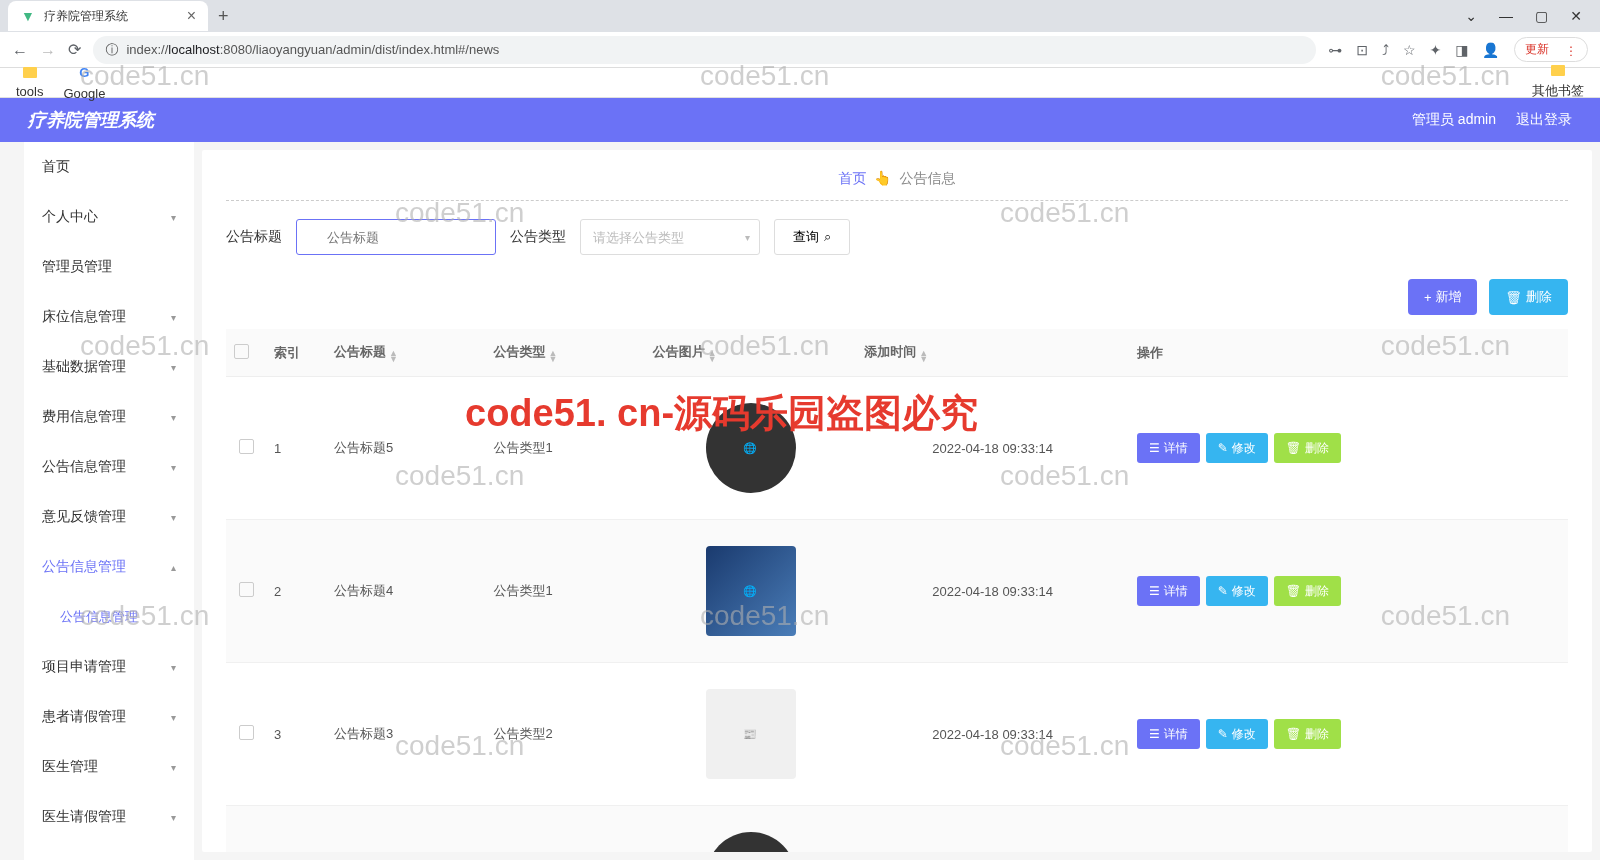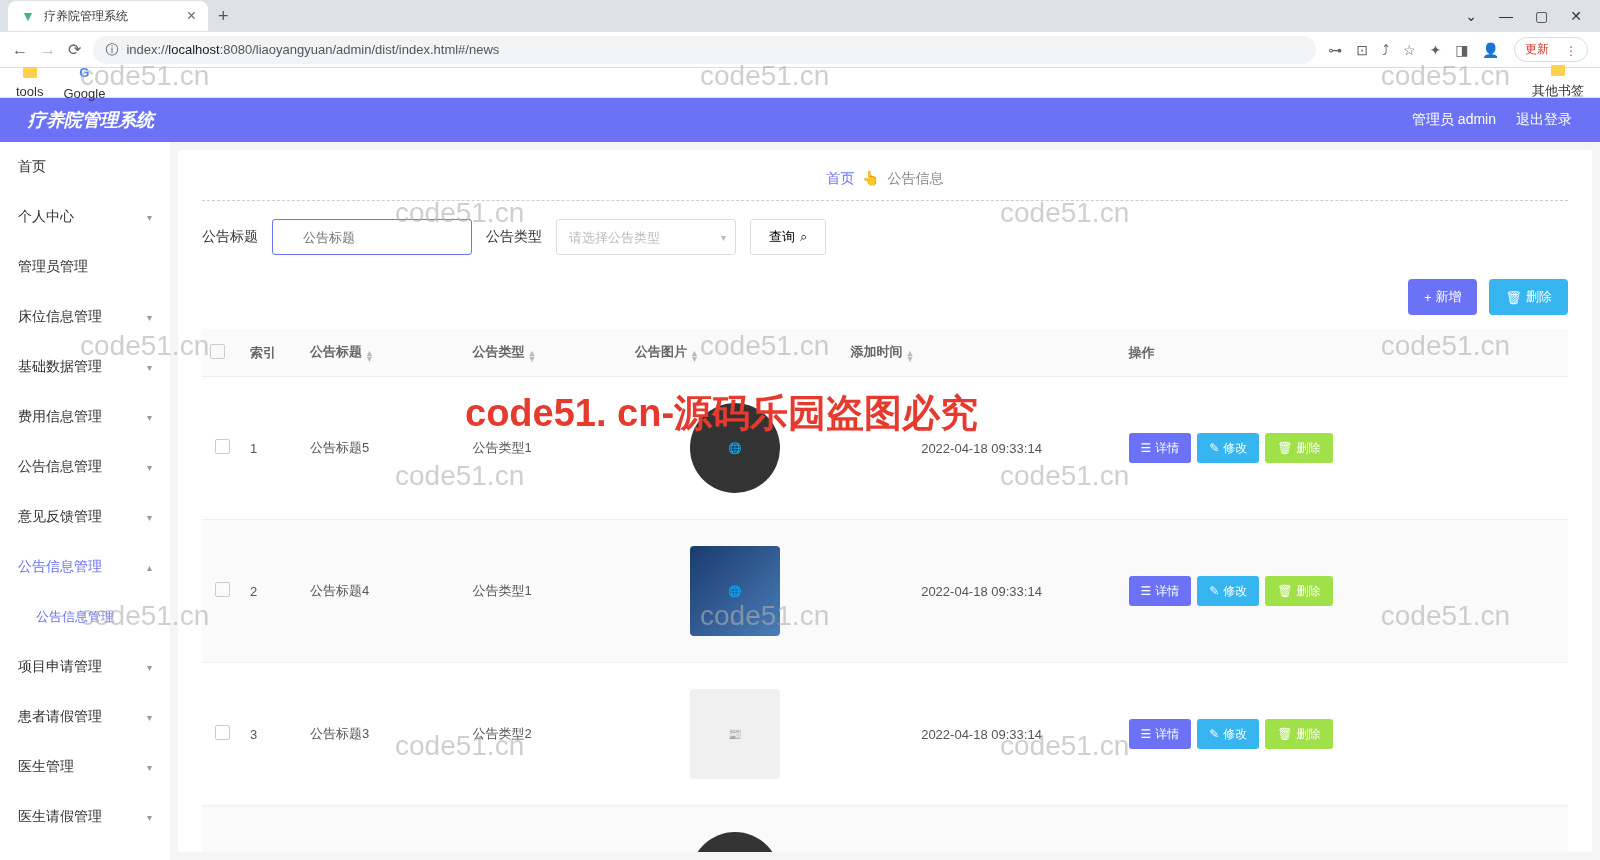--- a/index.html
+++ b/index.html
@@ -17,21 +17,21 @@
 .url-strong { color: #202124; }
 .addr-icons { display: flex; gap: 14px; align-items: center; color: #5f6368; }
 .update-btn { border: 1px solid #ddd; border-radius: 14px; padding: 3px 10px; font-size: 12px; color: #d93025; display: flex; align-items: flex-end; gap: 16px; }
 .bookmark-bar { display: flex; align-items: center; height: 30px; padding: 0 16px; gap: 20px; background: #fff; border-bottom: 1px solid #e0e0e0; font-size: 13px; color: #333; }
 .bm-item { display: flex; align-items: center; gap: 6px; cursor: pointer; flex-direction: column; }
 .bm-folder { width: 14px; height: 11px; background: #ffd04c; border-radius: 1px; display: inline-block; }
 .bm-other { margin-left: auto; }
 .app-header { display: flex; align-items: center; height: 44px; background: #6b72f6; color: #fff; padding: 0 28px; }
 .app-title { font-size: 18px; font-weight: bold; font-style: italic; }
 .header-right { margin-left: auto; display: flex; gap: 20px; font-size: 14px; }
-.app-body { display: flex; height: calc(100vh - 142px); }
+.app-body { display: flex; height: calc(100vh - 142px); padding-left: 24px; }
 .sidebar { width: 170px; background: #fff; overflow-y: auto; flex-shrink: 0; }
 .menu-item { padding: 16px 18px; font-size: 14px; color: #333; cursor: pointer; display: flex; justify-content: space-between; align-items: center; }
 .menu-item.active { color: #6b72f6; }
 .menu-sub { padding-left: 36px; color: #6b72f6; font-size: 13px; }
 .chevron { font-size: 10px; color: #999; }
 .main { flex: 1; padding: 16px 24px; overflow-y: auto; background: #fff; margin: 8px; border-radius: 2px; }
 .breadcrumb { text-align: center; font-size: 14px; padding: 4px 0 12px; border-bottom: 1px dashed #ccc; margin-bottom: 18px; }
 .breadcrumb a { color: #6b72f6; text-decoration: none; }
 .bc-sep { margin: 0 4px; }
 .bc-current { color: #888; }

